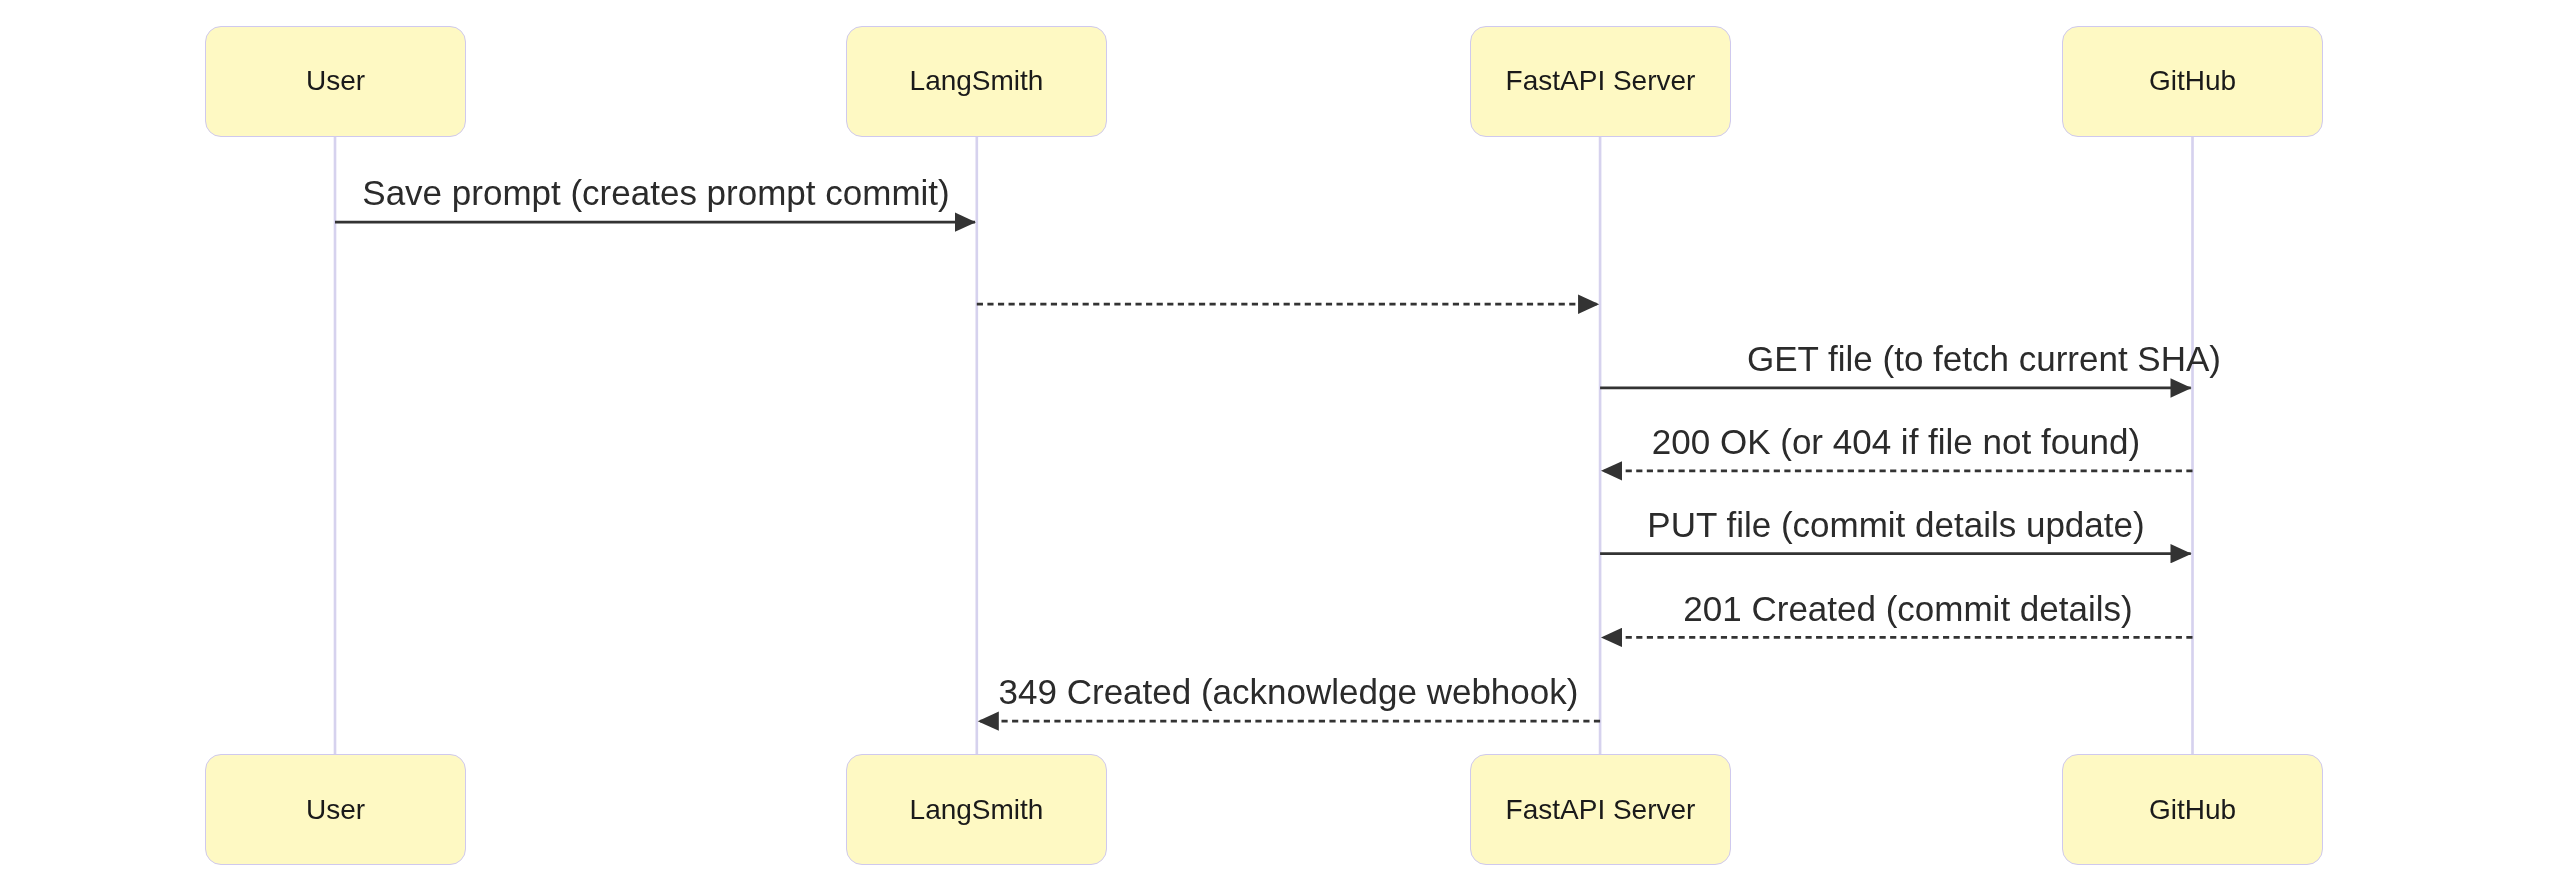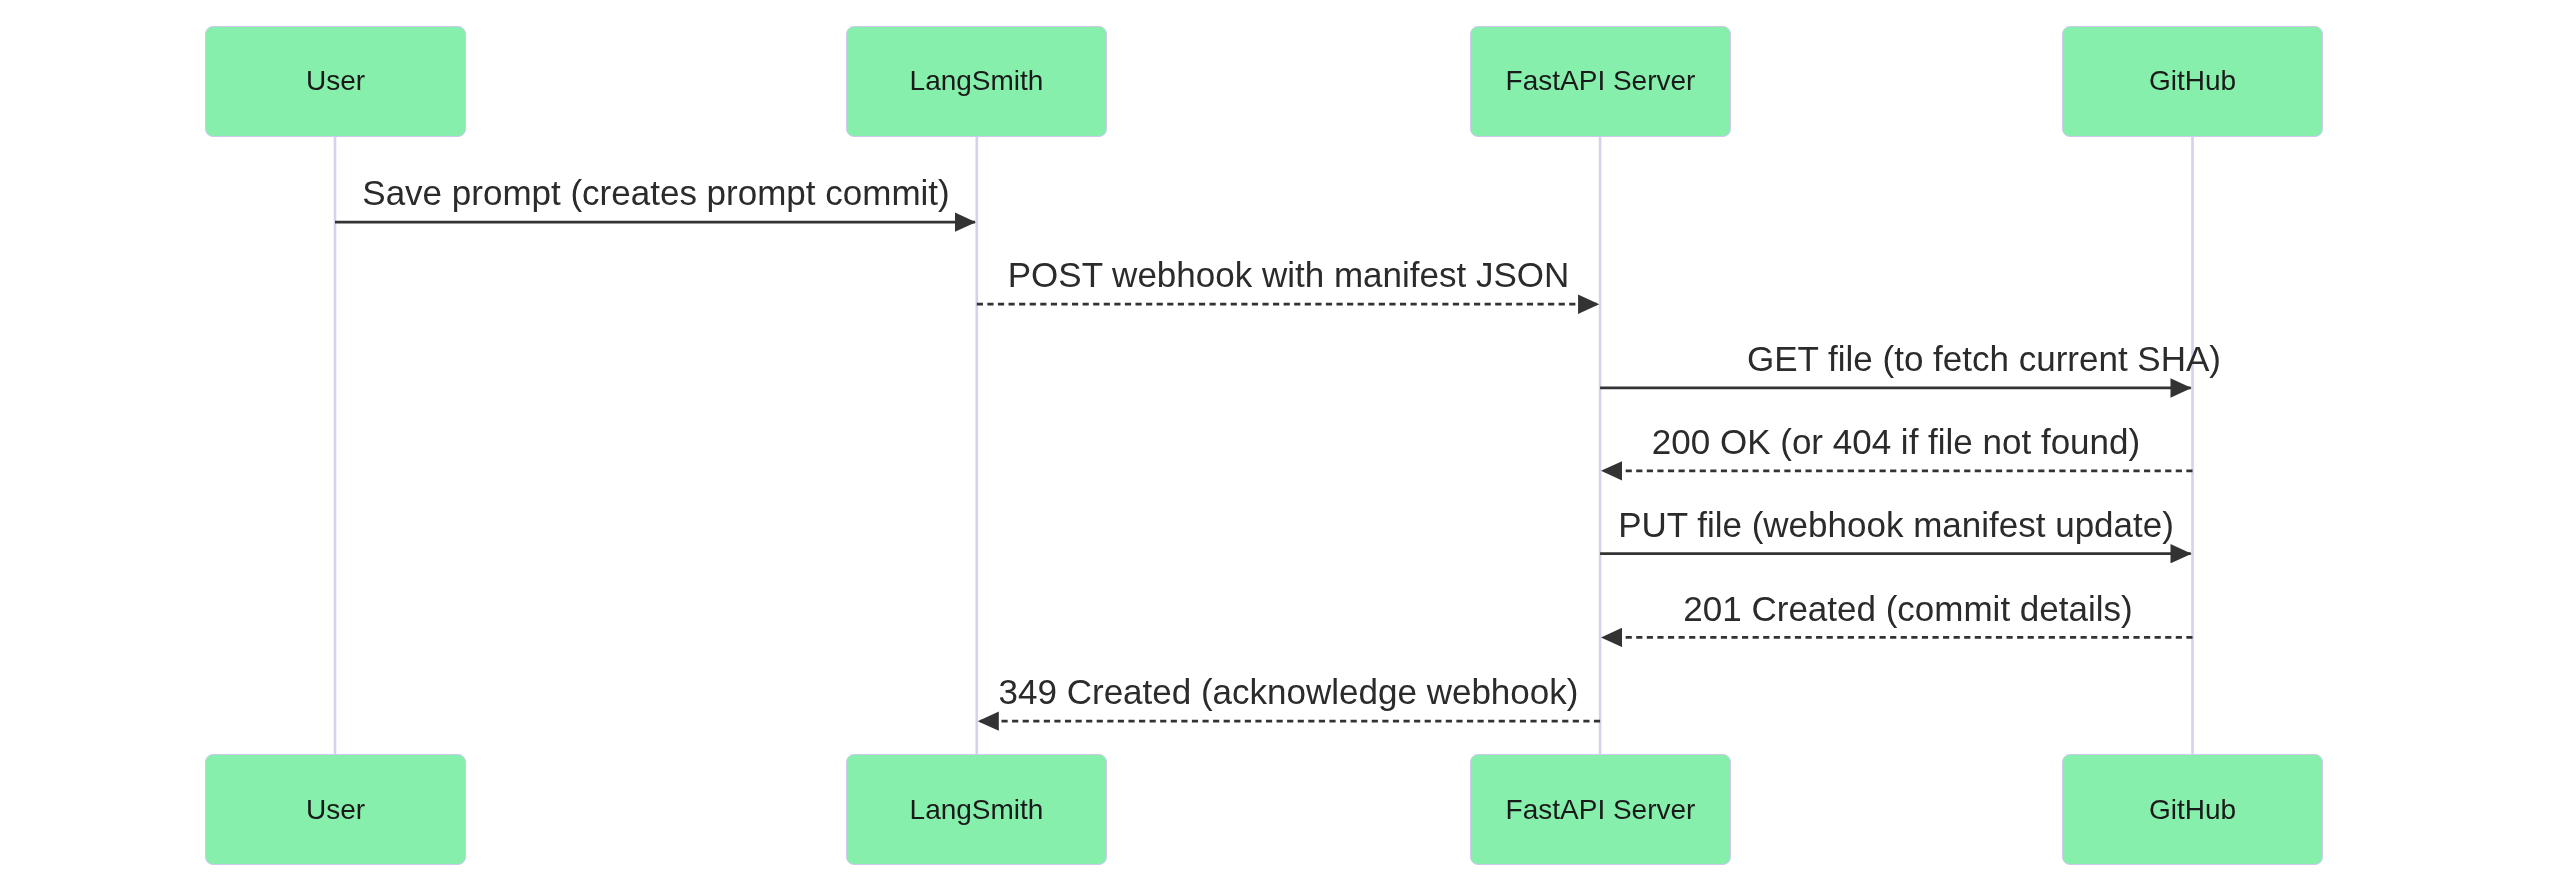--- a/index.html
+++ b/index.html
@@ -21,23 +21,23 @@
   #wires {
     position: absolute;
     left: 0;
     top: 0;
     z-index: 1;
   }
   .actor-box {
     position: absolute;
     width: 261px;
     height: 111px;
-    background: #86efac;
+    background: #fef9c3;
     border: 1.8px solid #CFC9EE;
-    border-radius: 8px;
+    border-radius: 16px;
     box-sizing: border-box;
     display: flex;
     align-items: center;
     justify-content: center;
     font-size: 28px;
     color: #1a1a1a;
     z-index: 3;
   }
   .msg-label {
     position: absolute;
@@ -96,21 +96,20 @@
     <span>LangSmith</span>
   </div>
   <div class="actor-box" style="left:1470px; top:754px;">
     <span>FastAPI Server</span>
   </div>
   <div class="actor-box" style="left:2062px; top:754px;">
     <span>GitHub</span>
   </div>
 
   <div class="msg-label" style="left:335px; width:642px; top:176px;">Save prompt (creates prompt commit)</div>
-  <div class="msg-label" style="left:977px; width:623px; top:258px;">POST webhook with manifest JSON</div>
   <div class="msg-label" style="left:1688px; width:592px; top:342px;">GET file (to fetch current SHA)</div>
   <div class="msg-label" style="left:1600px; width:592px; top:425px;text-align:center;">200 OK (or 404 if file not found)</div>
-  <div class="msg-label" style="left:1600px; width:592px; top:508px;">PUT file (webhook manifest update)</div>
+  <div class="msg-label" style="left:1600px; width:592px; top:508px;">PUT file (commit details update)</div>
   <div class="msg-label" style="left:1600px; width:592px; top:592px;margin-left:12px;">201 Created (commit details)</div>
   <div class="msg-label" style="left:977px; width:623px; top:675px;">349 Created (acknowledge webhook)</div>
 
 </div>
 
 
 </body></html>

